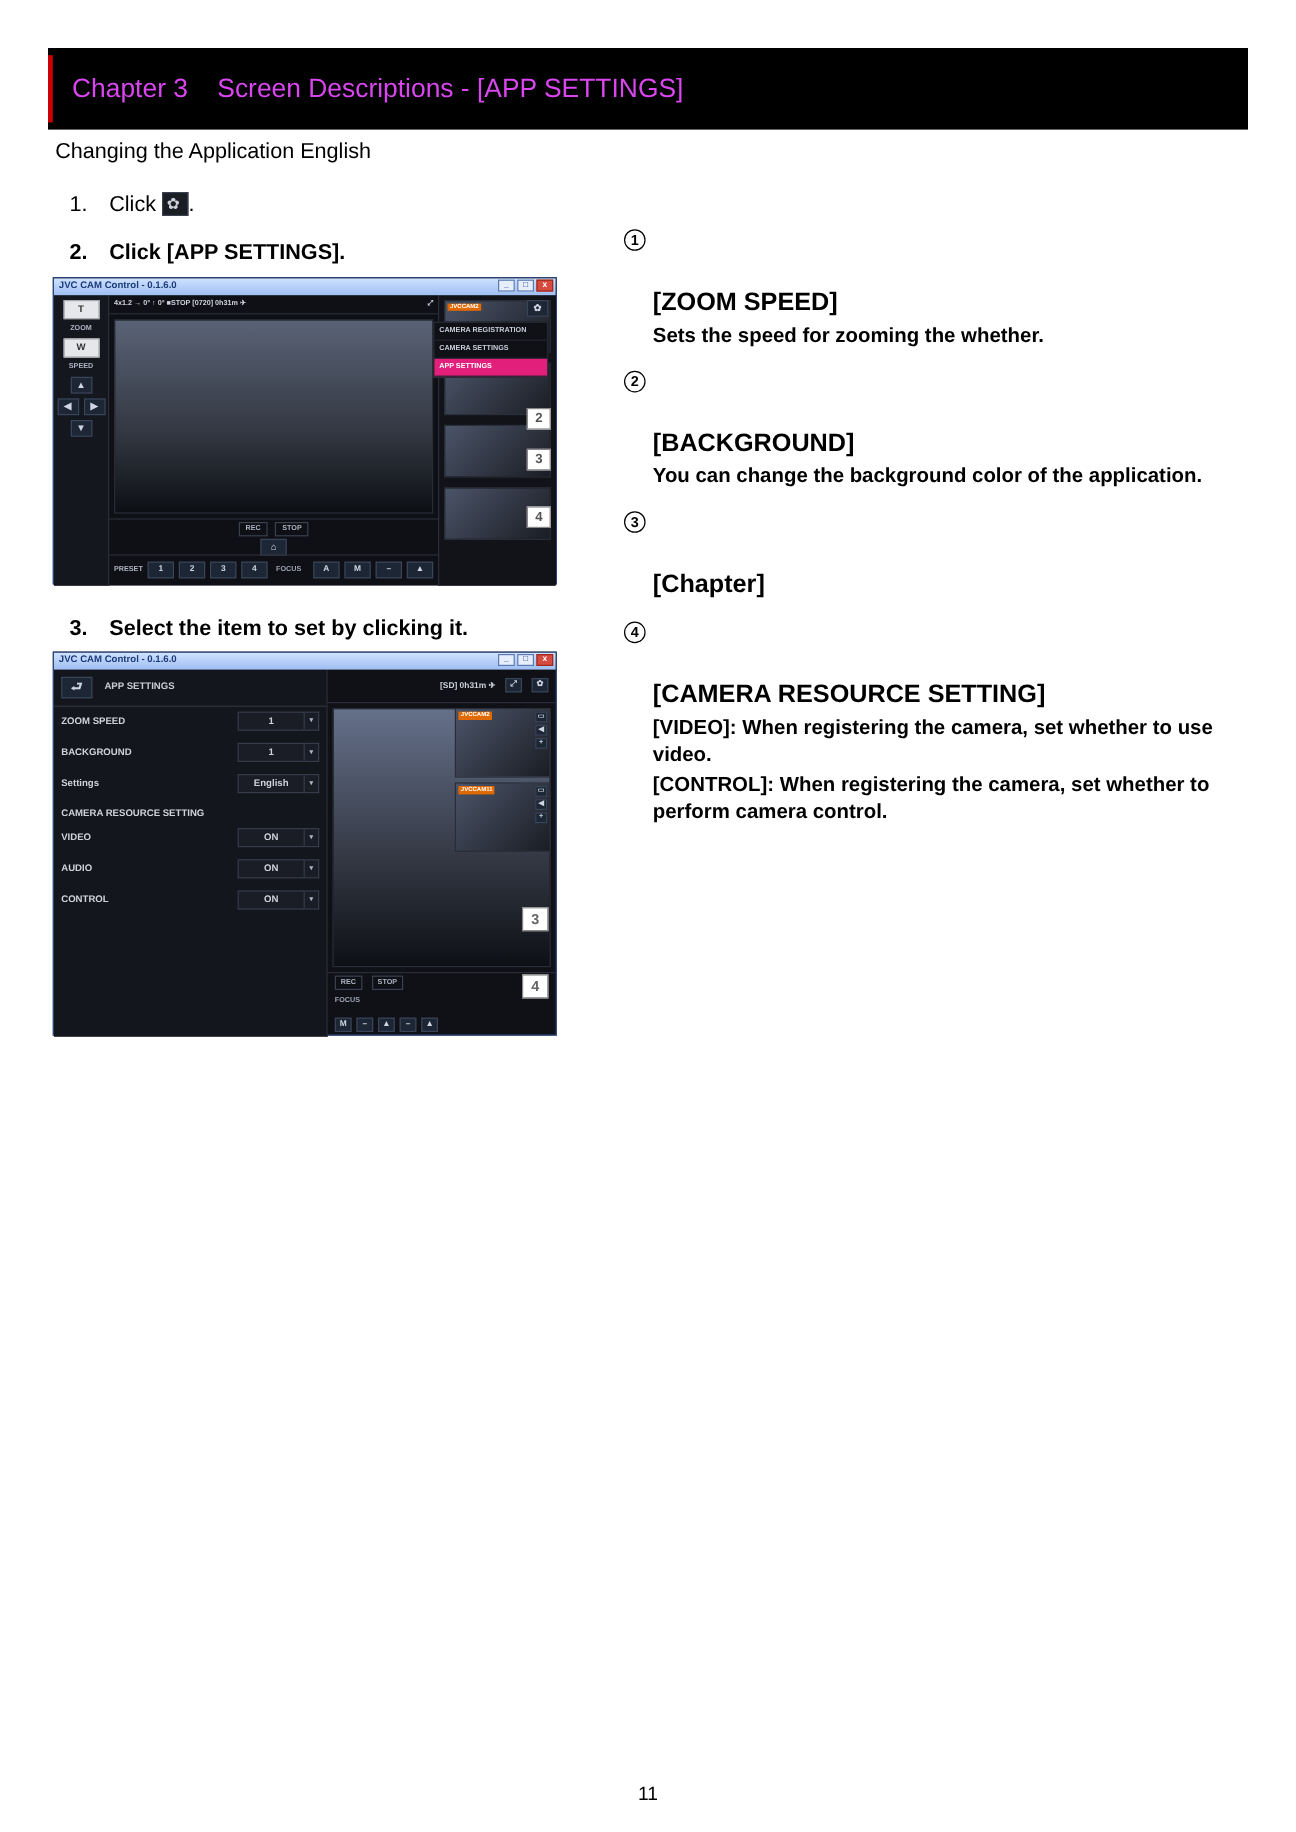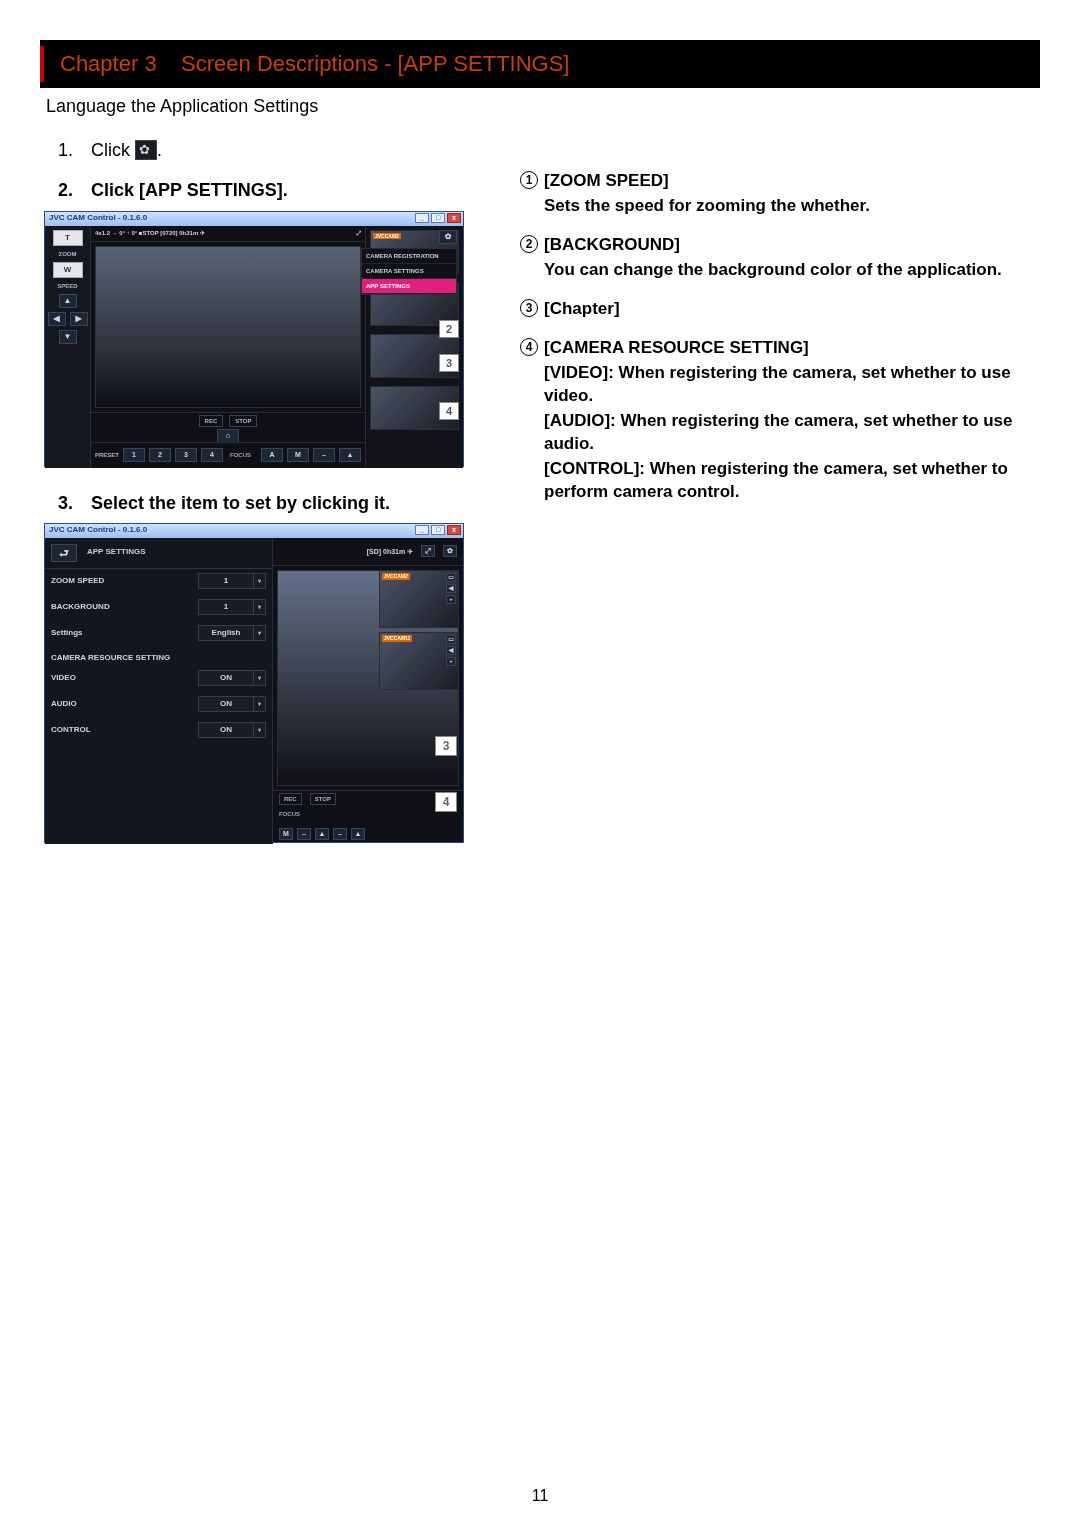--- a/index.html
+++ b/index.html
@@ -8,22 +8,22 @@
     font-family: Arial, Helvetica, sans-serif;
     color: #000;
     width: 1080px;
     margin: 0 auto;
     padding: 40px 40px 40px 40px;
     font-size: 17px;
     line-height: 1.35;
   }
   .chapter-bar {
     background: #000;
-    color: #c2410c;
-    padding: 9px 14px;
+    color: #d946ef;
+    padding: 19px 14px;
     font-size: 22px;
     font-weight: 300;
     position: relative;
   }
   .chapter-bar::before {
     content: "";
     position: absolute;
     left: 0; top: 6px; bottom: 6px;
     width: 4px;
     background: #c00;
@@ -324,42 +324,42 @@
   
   .desc-item { margin: 0 0 16px 0; }
   .desc-line1 { display:flex; align-items:flex-start; gap:6px; }
   .circ {
     display:inline-block; width:18px; height:18px;
     border:1.3px solid #000; border-radius:50%;
     font-size:12px; text-align:center; line-height:16px;
     flex: 0 0 18px;
     margin-top:1px;
   }
-  .desc-title { font-size:17px; }
+  .desc-title { font-size:21px;margin-top:48px; }
   .desc-body { margin: 2px 0 0 24px; font-size:17px; }
 
   .page-num {
     position: fixed;
     bottom: 20px;
     left: 0; right: 0;
     text-align: center;
     font-size: 16px;
   }
 </style>
 </head>
 <body>
 
 <div class="chapter-bar">
   <span class="chapter-bar-inner">
     <span>Chapter 3</span>&nbsp;&nbsp;&nbsp;
     <span>Screen Descriptions - [APP SETTINGS]</span>
   </span>
 </div>
 
-<div class="subtitle">Language the Application Settings</div>
+<div class="subtitle">Changing the Application English</div>
 
 <div class="step">
   <span class="step-num">1.</span>
   <span>Click </span><span class="gear-btn"></span><span>.</span>
 </div>
 
 <div class="two-col">
   <div class="left-col">
 
     <div class="step">
@@ -558,20 +558,19 @@
         <span class="desc-title">[Chapter]</span>
       </div>
     </div>
 
     <div class="desc-item">
       <div class="desc-line1">
         <span class="circ">4</span>
         <span class="desc-title">[CAMERA RESOURCE SETTING]</span>
       </div>
       <div class="desc-body">[VIDEO]: When registering the camera, set whether to use video.</div>
-      <div class="desc-body">[AUDIO]: When registering the camera, set whether to use audio.</div>
       <div class="desc-body">[CONTROL]: When registering the camera, set whether to perform camera control.</div>
     </div>
 
   </div>
 </div>
 
 <div class="page-num">11</div>
 
 </body></html>

